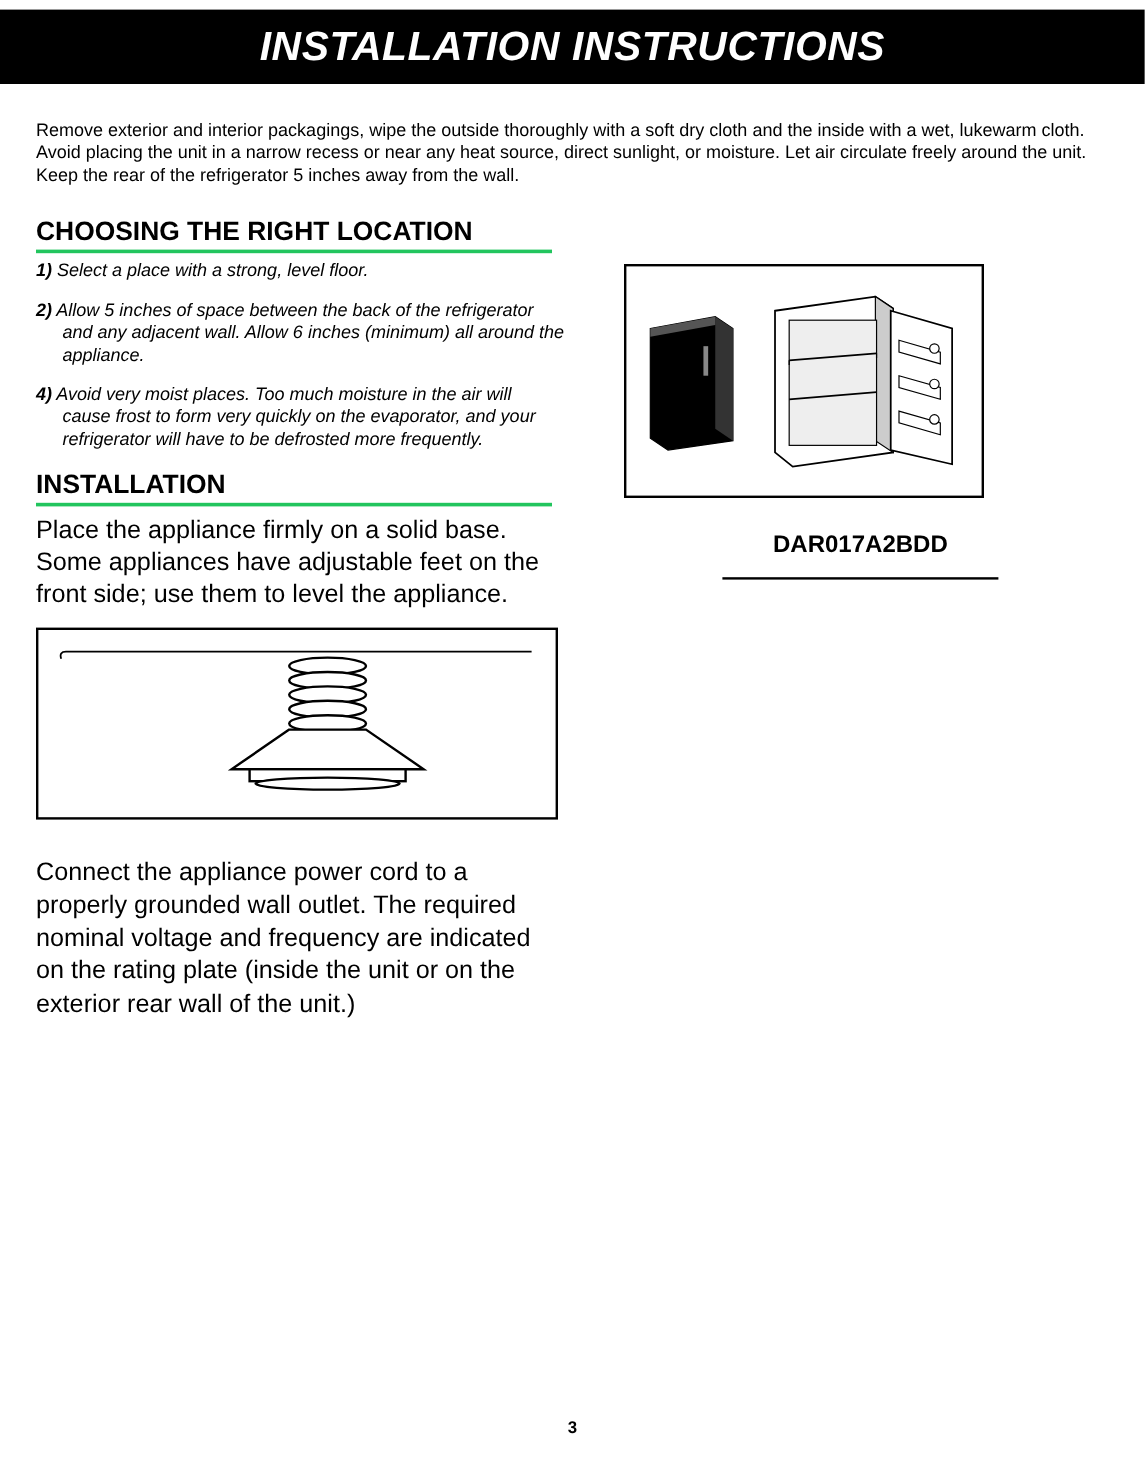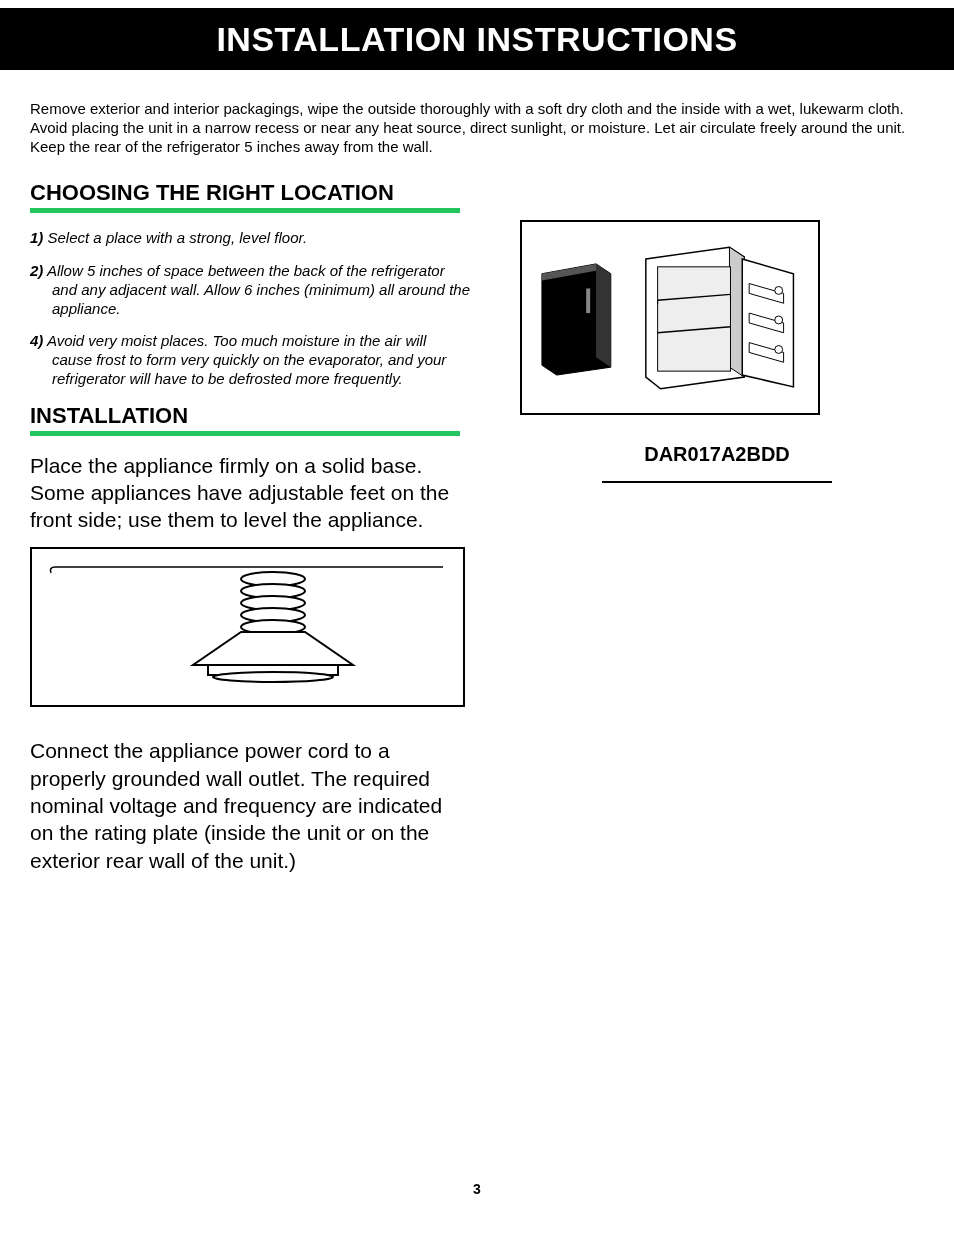--- a/index.html
+++ b/index.html
@@ -13,20 +13,21 @@
   }
   .header-bar {
     background: #000;
     color: #fff;
     width: 100%;
     height: 62px;
     display: flex;
     align-items: center;
     justify-content: center;
     margin-top: 8px;
+    font-style: italic;
   }
   .header-bar h1 {
     font-size: 34px;
     font-weight: bold;
     letter-spacing: 0.5px;
   }
   .content {
     padding: 30px 30px 0 30px;
   }
   .intro {
@@ -36,23 +37,23 @@
   }
   .two-col {
     display: flex;
     gap: 40px;
   }
   .left-col { flex: 0 0 440px; }
   .right-col { flex: 1; padding-top: 40px; }
   .section-heading {
     font-size: 22px;
     font-weight: bold;
-    border-bottom: 5px solid #22c55e;
+    border-bottom: 3px solid #22c55e;
     padding-bottom: 2px;
-    margin-bottom: 16px;
+    margin-bottom: 6px;
     display: inline-block;
     width: 100%;
     max-width: 430px;
   }
   .list-item {
     font-size: 15px;
     line-height: 1.25;
     margin-bottom: 14px;
     padding-left: 22px;
     text-indent: -22px;

